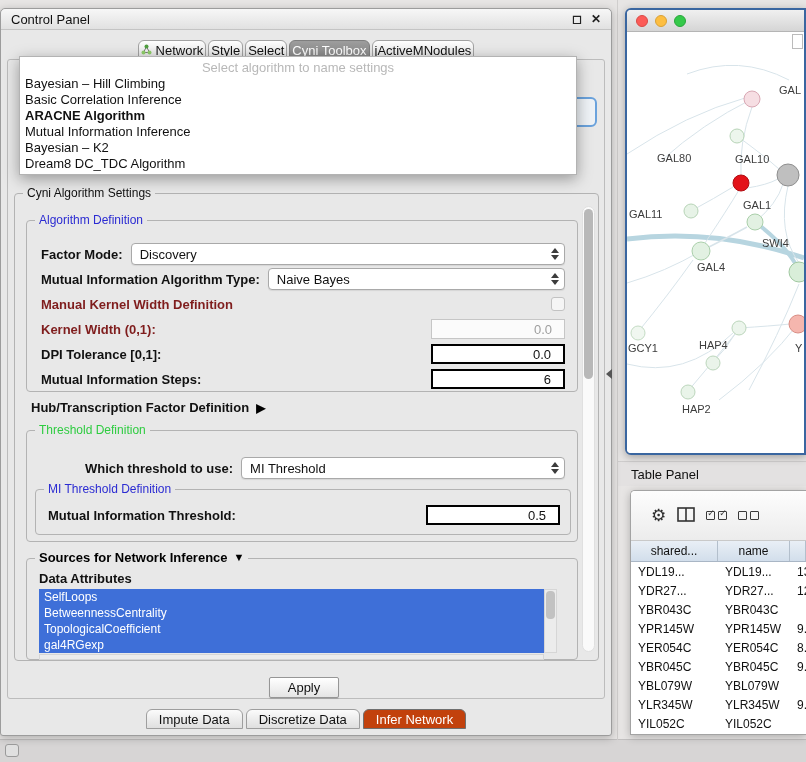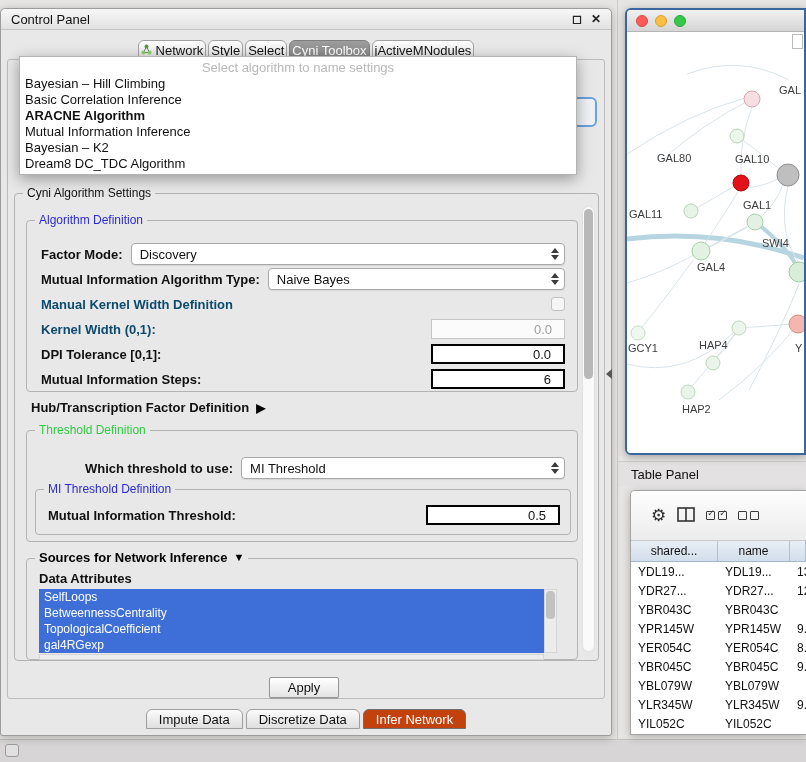--- a/index.html
+++ b/index.html
@@ -59,21 +59,21 @@
 
   #cyni-group { left:13px; top:184px; width:585px; height:468px; }
   .vscroll { position:absolute; right:3px; top:12px; bottom:8px; width:13px;
     background:#fafafa; border:1px solid #e0e0e0; border-radius:7px; }
   .vscroll-thumb { position:absolute; left:1px; right:1px; top:2px; height:170px;
     background:#b8b8b8; border-radius:6px; }
 
   #algo-group { left:11px; top:26px; width:552px; height:172px; }
   .arow { position:absolute; left:14px; right:12px; height:22px; display:flex; align-items:center; }
   .lbl { font-size:13px; font-weight:bold; white-space:nowrap; }
-  .lbl.disabled { color:#0c4a6e; }
+  .lbl.disabled { color:#7f1d1d; }
 
   .combo { margin-left:8px; flex:1; height:22px; background:#fff; border:1px solid #a9a9a9;
     border-radius:4px; position:relative; display:flex; align-items:center;
     padding:0 22px 0 8px; font-size:13px; box-shadow:0 1px 1px rgba(0,0,0,.08); }
   .spinner { position:absolute; right:5px; top:4px; display:flex; flex-direction:column; gap:2px; align-items:center; }
   .tri-up { width:0; height:0; border-left:4px solid transparent; border-right:4px solid transparent; border-bottom:5px solid #3c3c3c; }
   .tri-down { width:0; height:0; border-left:4px solid transparent; border-right:4px solid transparent; border-top:5px solid #3c3c3c; }
 
   .field { margin-left:auto; width:134px; height:20px; background:#fff; border:2px solid #000;
     display:flex; align-items:center; justify-content:flex-end; padding:0 12px; font-size:13px; }

